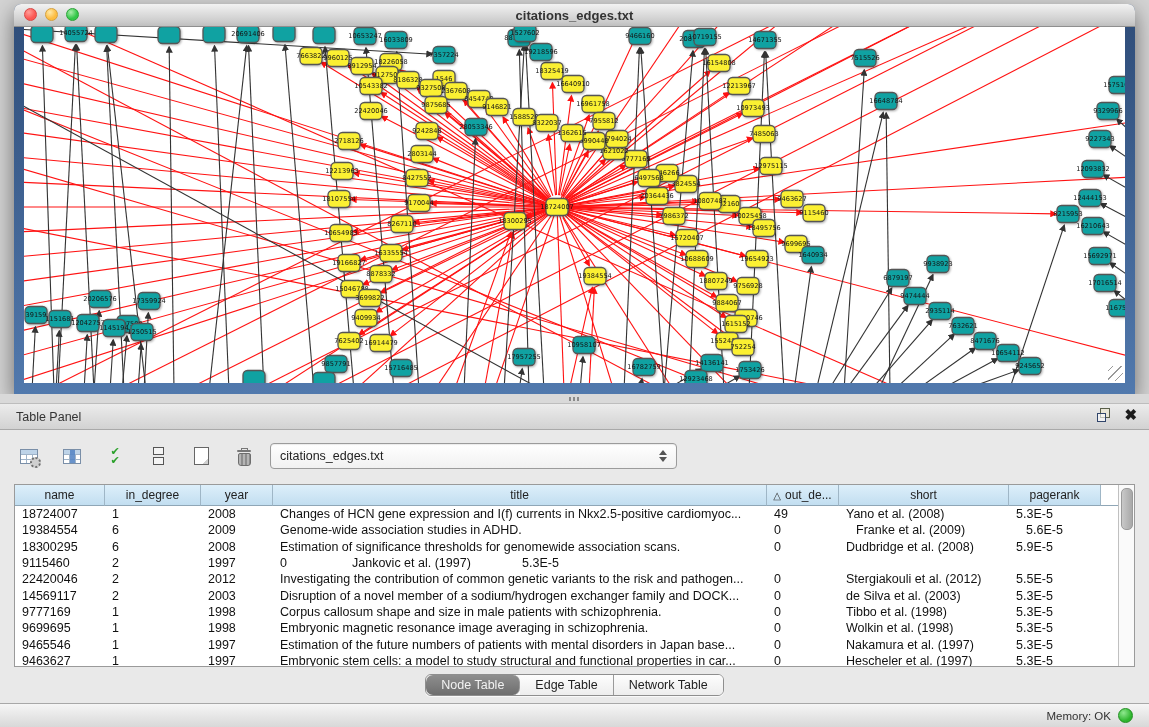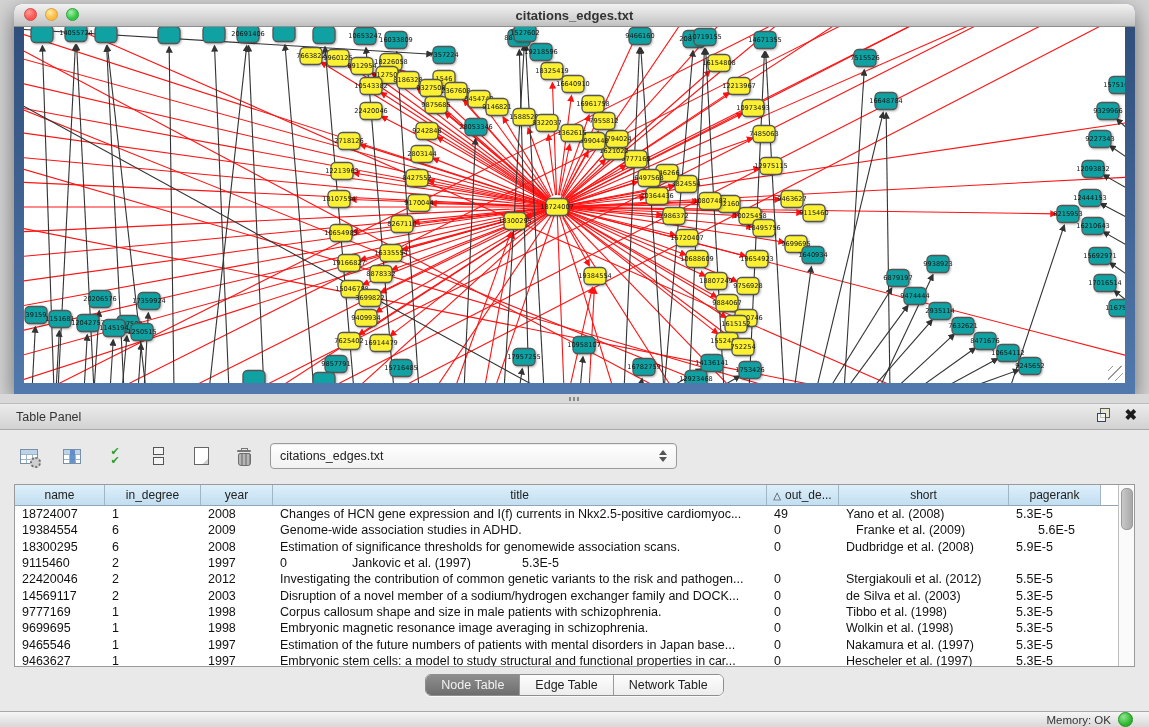--- a/index.html
+++ b/index.html
@@ -89,23 +89,23 @@
   .vscroll{flex:0 0 15px;background:#fafafa;border-left:1px solid #c0c0c0;position:relative;}
   .vthumb{position:absolute;left:2px;top:3px;width:10px;height:40px;border-radius:5px;
     background:linear-gradient(90deg,#c9c9c9,#a8a8a8);border:1px solid #9a9a9a;}
 
   .tabbar{position:absolute;left:0;right:0;bottom:31px;display:flex;justify-content:center;}
   .seg{display:flex;border:1px solid #8e8e8e;border-radius:6px;overflow:hidden;background:#fbfbfb;
     box-shadow:0 1px 1px rgba(255,255,255,.8);}
   .seg-btn{padding:3px 15px;font-size:12.5px;color:#222;border-right:1px solid #9a9a9a;
     background:linear-gradient(#fdfdfd,#ededed);}
   .seg-btn:last-child{border-right:none;}
-  .seg-btn.sel{background:linear-gradient(#8e8e8e,#6e6e6e);color:#f2f2f2;}
-
-  .statusbar{position:absolute;left:0;right:0;bottom:0;height:16px;border-top:1px solid #a8a8a8;
+  .seg-btn.sel{background:linear-gradient(#8e8e8e,#6e6e6e);color:#f2f2f2;border-radius:7px;}
+
+  .statusbar{position:absolute;left:0;right:0;bottom:0;height:24px;border-top:1px solid #a8a8a8;
     background:linear-gradient(#f6f6f6,#d8d8d8);display:flex;align-items:center;justify-content:flex-end;
     padding-right:16px;box-sizing:border-box;gap:7px;}
   .mem-label{font-size:11.5px;color:#333;}
   .mem-dot{width:13px;height:13px;border-radius:50%;border:1px solid #1e8f1e;
     background:radial-gradient(circle at 35% 30%,#8fe88f,#2db52d 65%);}
 </style>
 </head>
 <body>
 
 <div class="net-window">
@@ -667,21 +667,21 @@
             <div class="td" style="flex: 0 0 170px;">Yano et al. (2008)</div>
             <div class="td" style="flex: 0 0 92px;">5.3E-5</div>
           </div>
           <div class="tr">
             <div class="td" style="flex: 0 0 90px;">19384554</div>
             <div class="td" style="flex: 0 0 96px;">6</div>
             <div class="td" style="flex: 0 0 72px;">2009</div>
             <div class="td" style="flex: 0 0 494px;">Genome-wide association studies in ADHD.</div>
             <div class="td" style="flex: 0 0 72px;">0</div>
             <div class="td" style="flex: 0 0 170px; margin-left: 10px;">Franke et al. (2009)</div>
-            <div class="td" style="flex: 0 0 92px; margin-left: 12px;">5.6E-5</div>
+            <div class="td" style="flex: 0 0 92px;">5.6E-5</div>
           </div>
           <div class="tr">
             <div class="td" style="flex: 0 0 90px;">18300295</div>
             <div class="td" style="flex: 0 0 96px;">6</div>
             <div class="td" style="flex: 0 0 72px;">2008</div>
             <div class="td" style="flex: 0 0 494px;">Estimation of significance thresholds for genomewide association scans.</div>
             <div class="td" style="flex: 0 0 72px;">0</div>
             <div class="td" style="flex: 0 0 170px;">Dudbridge et al. (2008)</div>
             <div class="td" style="flex: 0 0 92px;">5.9E-5</div>
           </div>

